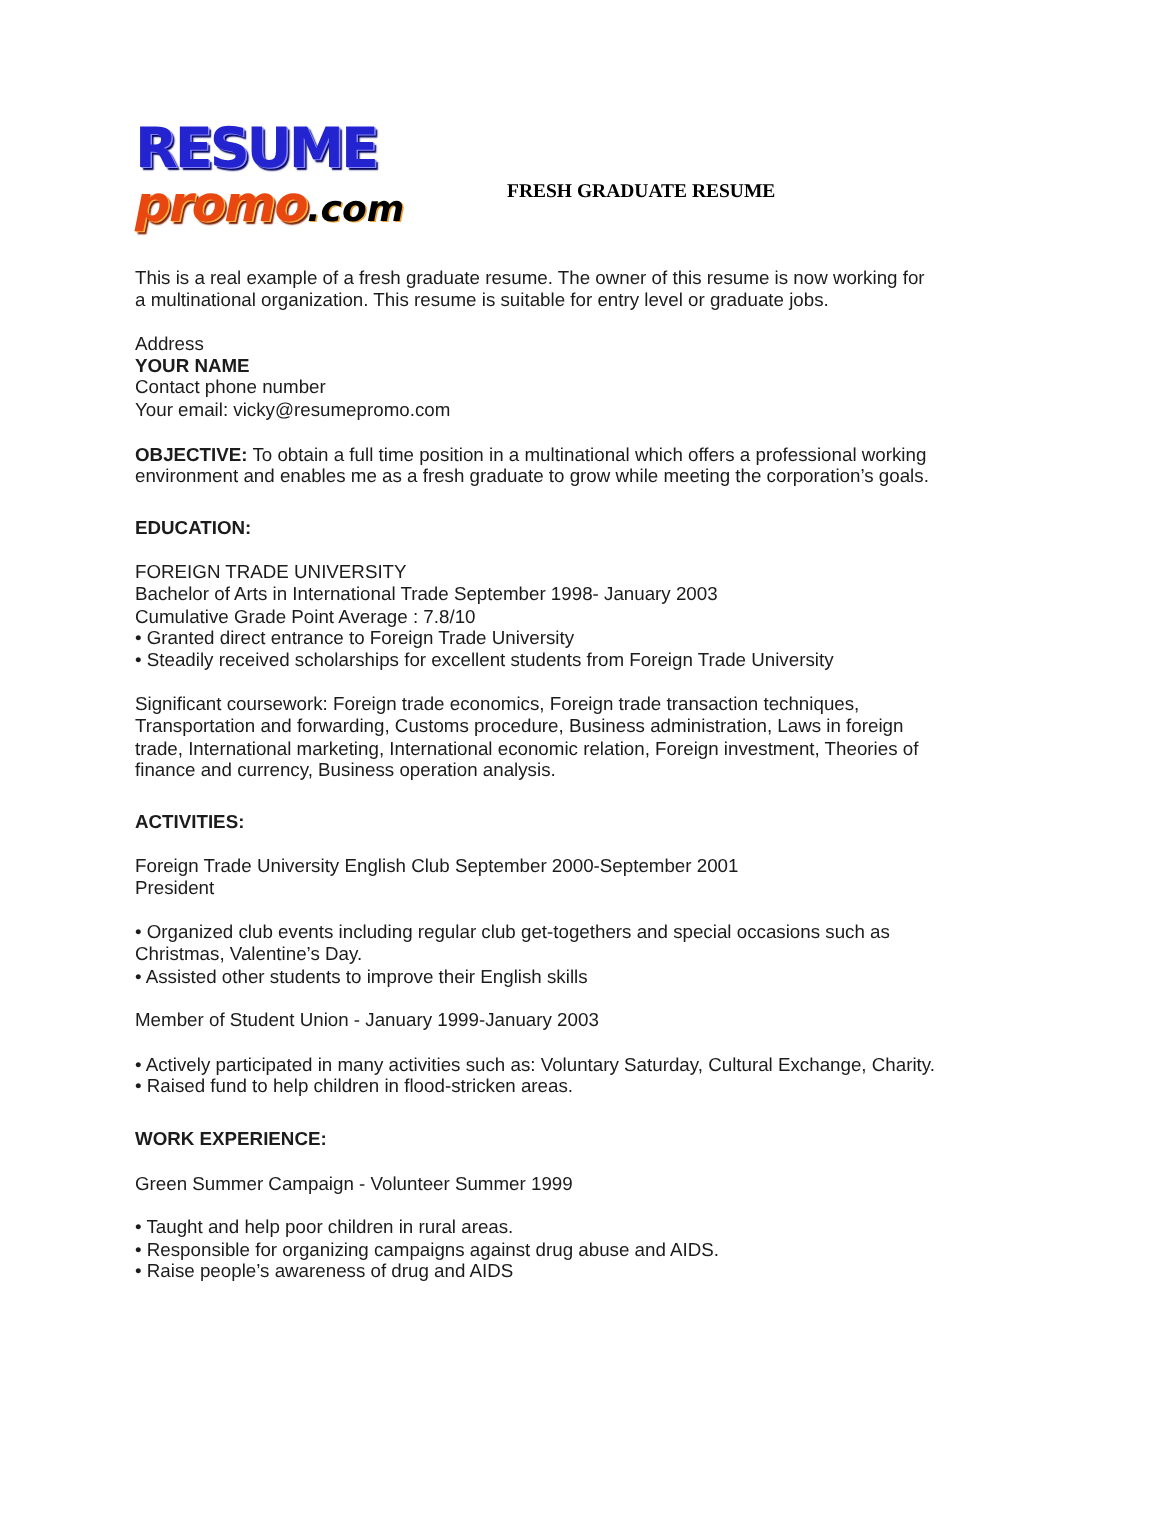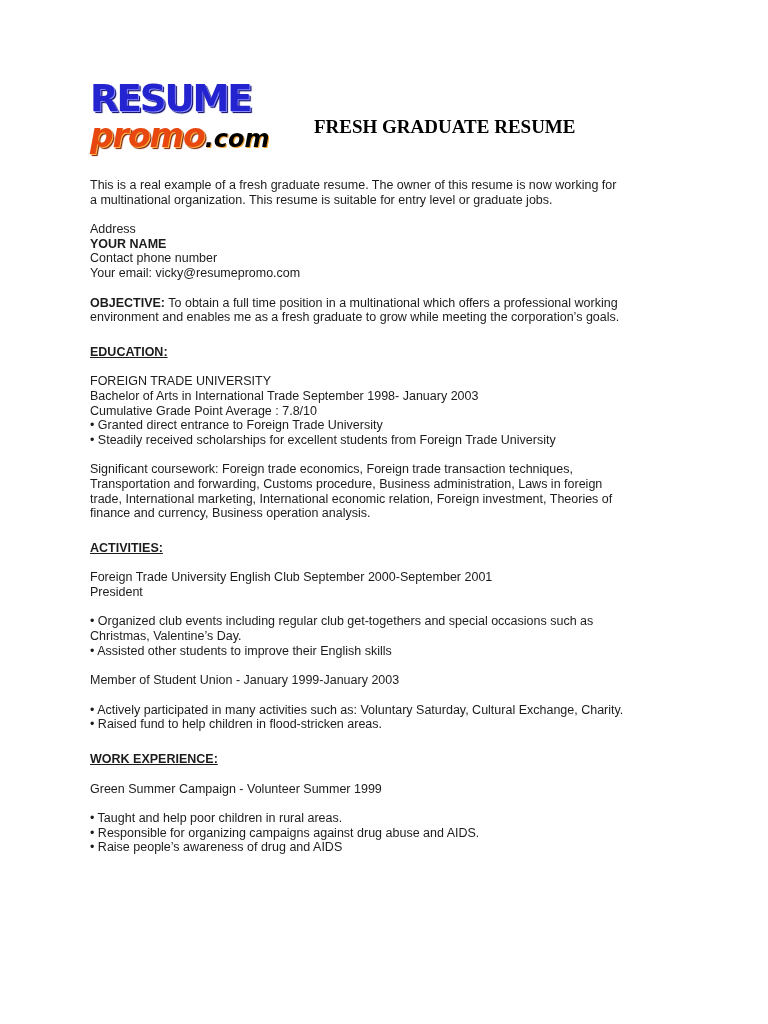--- a/index.html
+++ b/index.html
@@ -62,37 +62,36 @@
     color: #e8470f;
     text-shadow: 1px 1px 0 #ffb347, 2px 2px 1px #7a1d00;
   }
   .logo-dotcom {
     font-size: 24px;
     color: #000000;
     text-shadow: 1px 1px 0 #f0a030;
   }
   .doc-title {
     position: absolute;
-    left: 224px;
+    left: 248px;
     top: 40px;
     font-family: "Liberation Serif", serif;
     font-weight: bold;
-    font-size: 19px;
+    font-size: 13px;
     color: #000000;
     text-align: center;
   }
   
   p, .line { margin: 0; }
   .block { margin-bottom: 15px; }
   .bold { font-weight: bold; }
   .heading {
     font-weight: bold;
     margin-bottom: 15px;
     margin-top: 20px;
-    text-decoration: underline;
   }
   .tight .line { margin: 0; }
   .bullets .line { margin: 0; }
 </style>
 </head>
 <body>
 
 <div class="page">
   <div class="content">
 

